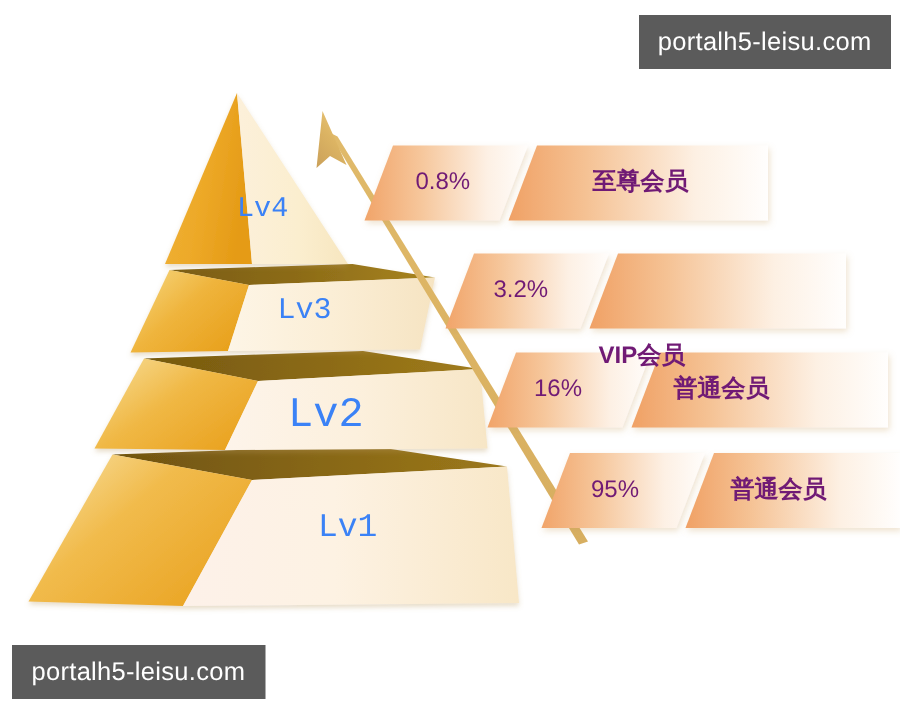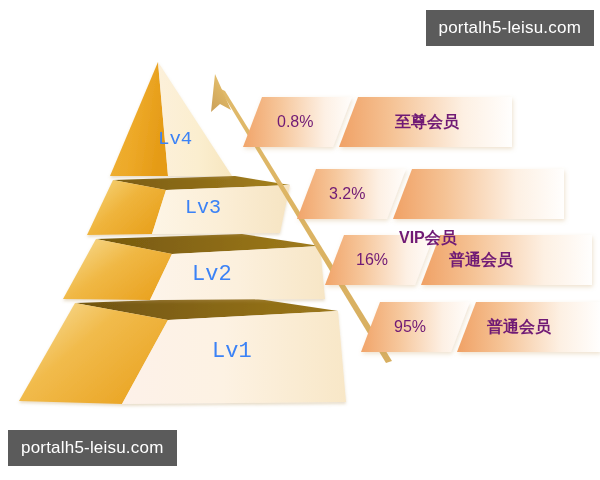--- a/index.html
+++ b/index.html
@@ -52,21 +52,21 @@
   .lv-label {
     position: absolute;
     color: #3b82f6;
     font-size: 20px;
     line-height: 1;
     white-space: nowrap;
     font-family: Liberation Mono, monospace;
   }
   .lv-label.lv4 { left: 158px; top: 130px; font-size: 19px; }
   .lv-label.lv3 { left: 185px; top: 198px; font-size: 20px; }
-  .lv-label.lv2 { left: 192px; top: 264px; font-size: 22px; }
+  .lv-label.lv2 { left: 192px; top: 264px; font-size: 28px; }
   .lv-label.lv1 { left: 212px; top: 341px; font-size: 22px; text-align: center; }
   
   .banner-text {
     position: absolute;
     color: #701a75;
     line-height: 1;
     white-space: nowrap;
     font-family: Liberation Sans, sans-serif;
   }
   .pct-text { font-size: 16px; }

